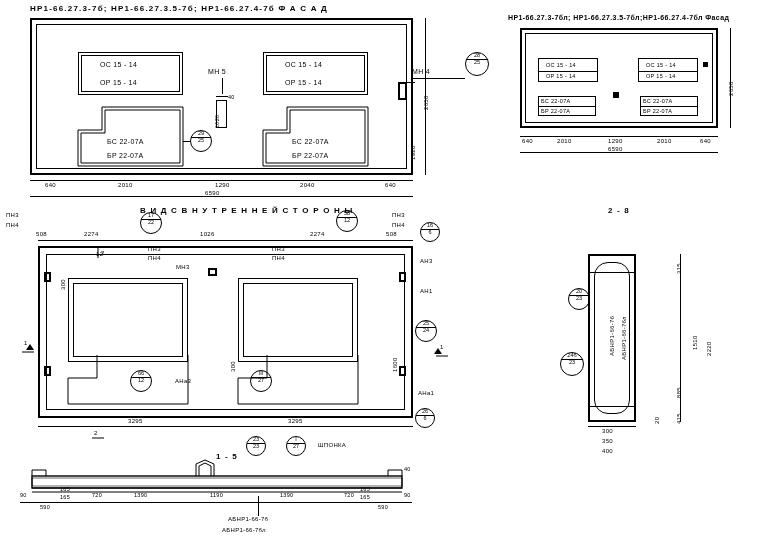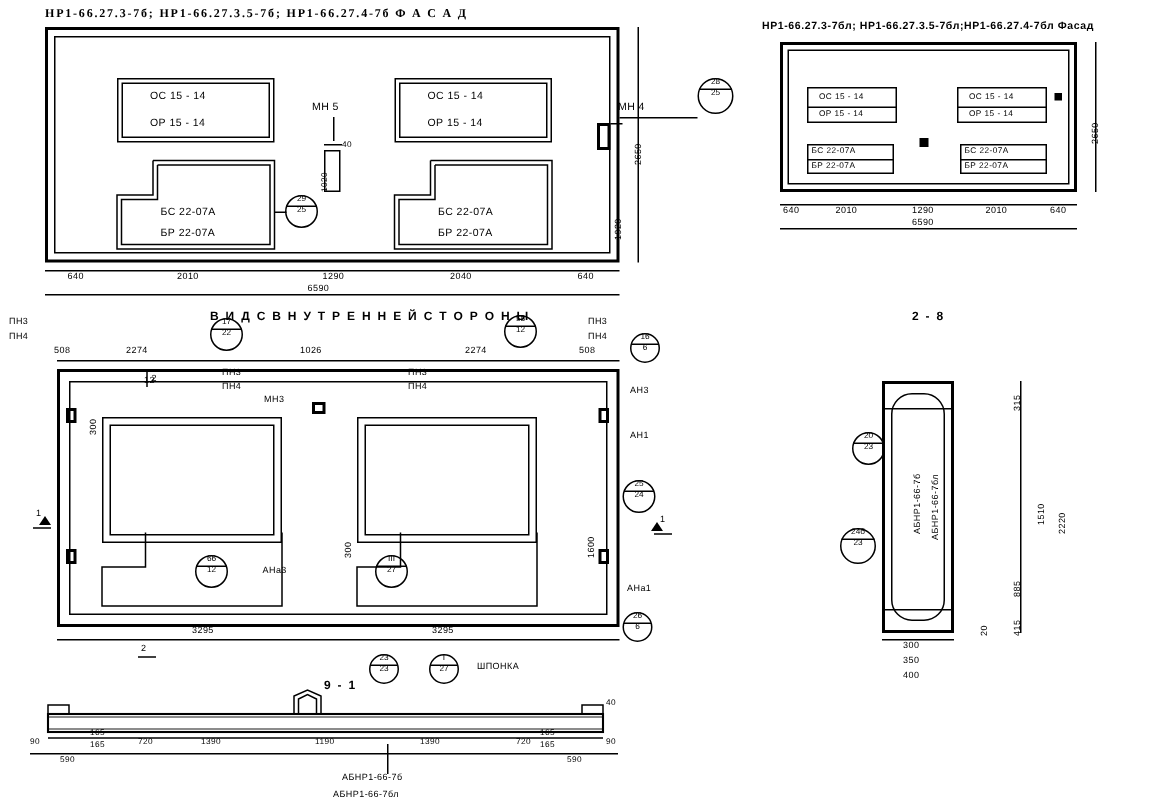--- a/index.html
+++ b/index.html
@@ -19,21 +19,21 @@
   .cir{position:absolute;border:1px solid #000;border-radius:50%;
        box-sizing:border-box;text-align:center;font-size:5.5px;line-height:1.05;}
   .cir b{display:block;font-weight:normal;}
   .cir .top{border-bottom:1px solid #000;}
   svg{position:absolute;left:0;top:0;overflow:visible;}
   .dim{font-size:6px;}
 </style>
 </head>
 <body>
 
-<div class="lbl ttl" style="left:30px;top:4px;font-family:Liberation Serif, serif;">НР1-66.27.3-7б; НР1-66.27.3.5-7б; НР1-66.27.4-7б   Ф А С А Д</div>
+<div class="lbl ttl" style="left:30px;top:4px;">НР1-66.27.3-7б; НР1-66.27.3.5-7б; НР1-66.27.4-7б   Ф А С А Д</div>
 
 <div class="box2" style="left:30px;top:18px;width:383px;height:157px;"></div>
 <div class="box" style="left:36px;top:24px;width:371px;height:145px;"></div>
 
 <div class="box" style="left:78px;top:52px;width:105px;height:43px;"></div>
 <div class="box" style="left:81px;top:55px;width:99px;height:37px;"></div>
 <div class="lbl" style="left:100px;top:61px;">ОС 15 - 14</div>
 <div class="lbl" style="left:100px;top:79px;">ОР 15 - 14</div>
 
 <div class="box" style="left:263px;top:52px;width:105px;height:43px;"></div>
@@ -251,21 +251,21 @@
 <div class="lbl dim rot" style="left:692px;top:350px;transform:rotate(-90deg);">1510</div>
 <div class="lbl dim rot" style="left:676px;top:398px;transform:rotate(-90deg);">885</div>
 <div class="lbl dim rot" style="left:676px;top:424px;transform:rotate(-90deg);">415</div>
 <div class="lbl dim rot" style="left:654px;top:424px;transform:rotate(-90deg);">20</div>
 
 <div class="ln h" style="left:588px;top:426px;width:48px;"></div>
 <div class="lbl dim" style="left:602px;top:428px;">300</div>
 <div class="lbl dim" style="left:602px;top:438px;">350</div>
 <div class="lbl dim" style="left:602px;top:448px;">400</div>
 
-<div class="lbl ttl" style="left:216px;top:452px;">9 - 1</div>
+<div class="lbl ttl" style="left:216px;top:452px;">1 - 5</div>
 
 <svg width="778" height="539">
   <rect x="32" y="476" width="370" height="12" fill="none" stroke="#000" stroke-width="1.4"></rect>
   <rect x="32" y="478" width="370" height="8" fill="none" stroke="#000" stroke-width="0.6"></rect>
   <polyline points="32,476 32,470 46,470 46,476" fill="none" stroke="#000"></polyline>
   <polyline points="388,476 388,470 402,470 402,476" fill="none" stroke="#000"></polyline>
   <polyline points="196,476 196,464 205,460 214,464 214,476" fill="none" stroke="#000"></polyline>
   <polyline points="199,476 199,466 205,463 211,466 211,476" fill="none" stroke="#000"></polyline>
   <line x1="32" y1="488" x2="402" y2="488" stroke="#000"></line>
   <line x1="32" y1="492" x2="402" y2="492" stroke="#000"></line>

